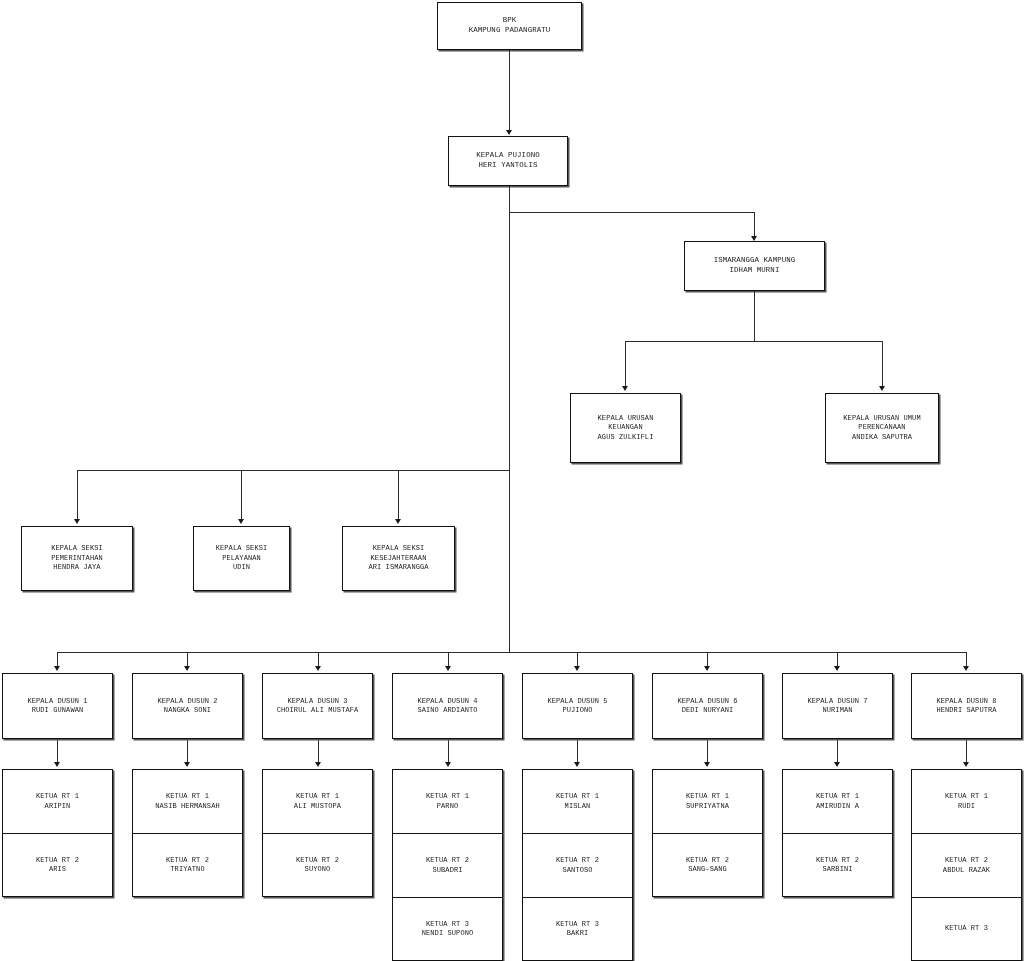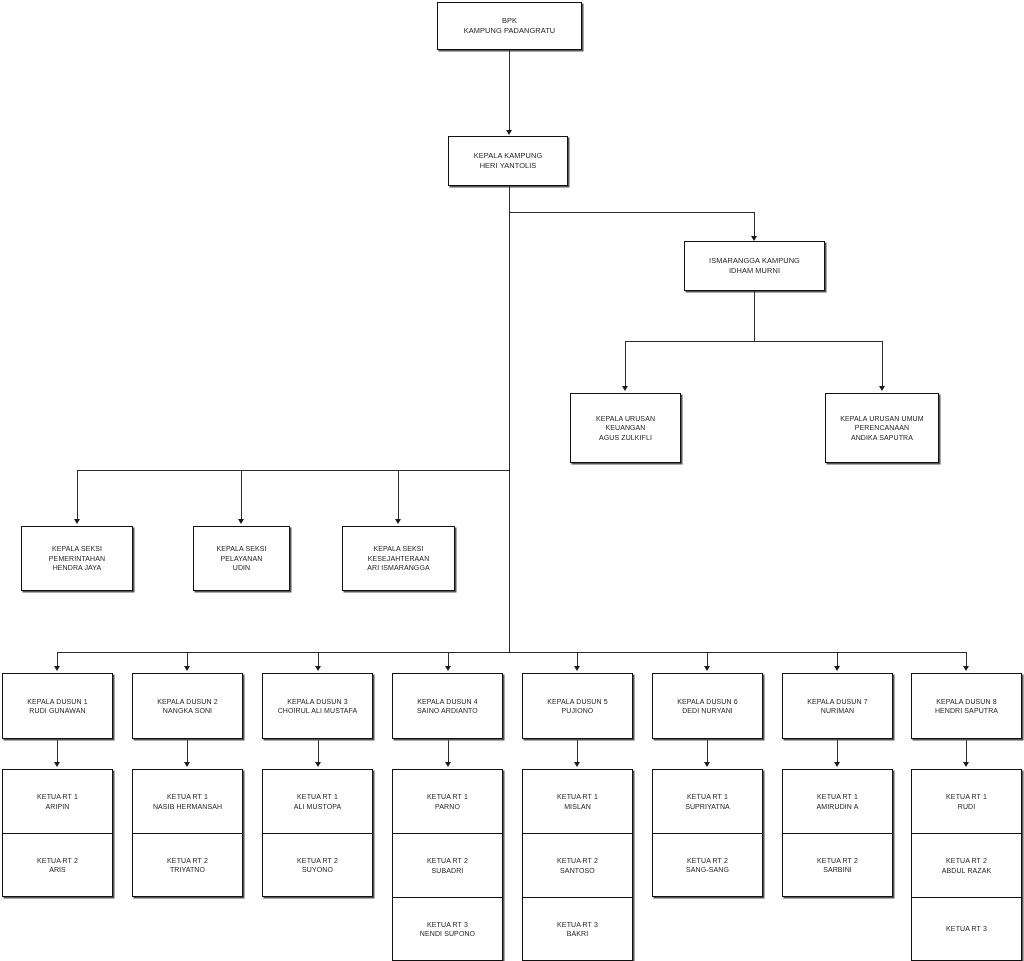--- a/index.html
+++ b/index.html
@@ -22,20 +22,21 @@
     border: 1px solid #111111;
     background: #ffffff;
     display: flex;
     align-items: center;
     justify-content: center;
     text-align: center;
     color: #1a1a1a;
     line-height: 1.35;
     letter-spacing: 0.1px;
     box-shadow: 1.5px 1.5px 0 0 #555555;
+    font-family: Liberation Mono, monospace;
   }
   .node .lines {
     padding: 0 4px;
     white-space: pre-line;
   }
   .node.stack {
     box-shadow: none;
     border: 1px solid #111111;
   }
   .stack-wrap {
@@ -75,21 +76,21 @@
 
   <div class="node f12" style="left:437px; top:2px; width:145px; height:48px;">
     <span class="lines">BPK
 KAMPUNG PADANGRATU</span>
   </div>
 
   <div class="conn v" style="left:509px; top:50px; height:82px;"></div>
   <div class="arrow" style="left:506px; top:130px;"></div>
 
   <div class="node f12" style="left:448px; top:136px; width:120px; height:50px;">
-    <span class="lines">KEPALA KAMPUNG
+    <span class="lines">KEPALA PUJIONO
 HERI YANTOLIS</span>
   </div>
 
   <div class="conn v" style="left:509px; top:186px; height:466px;"></div>
 
   <div class="conn h" style="left:509px; top:212px; width:246px;"></div>
   <div class="conn v" style="left:754px; top:212px; height:28px;"></div>
   <div class="arrow" style="left:751px; top:236px;"></div>
 
   <div class="node f12" style="left:684px; top:241px; width:141px; height:50px;">

